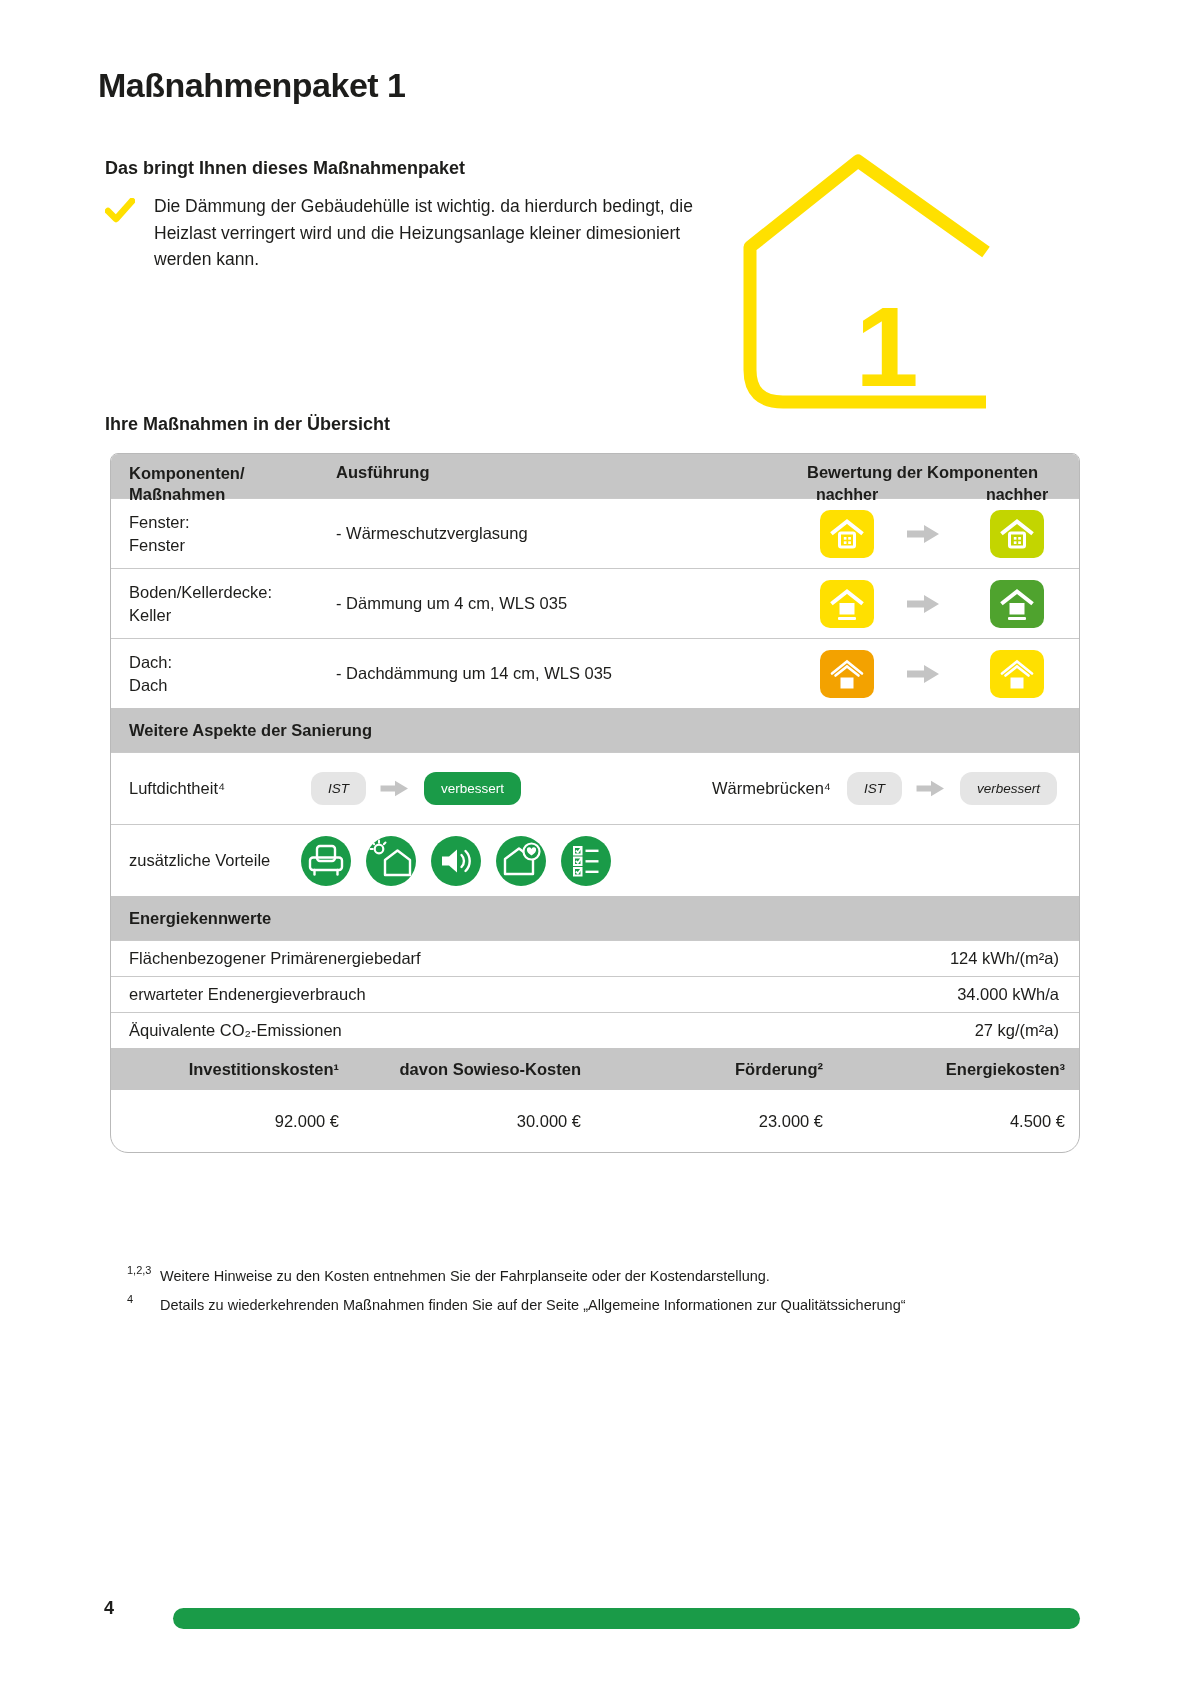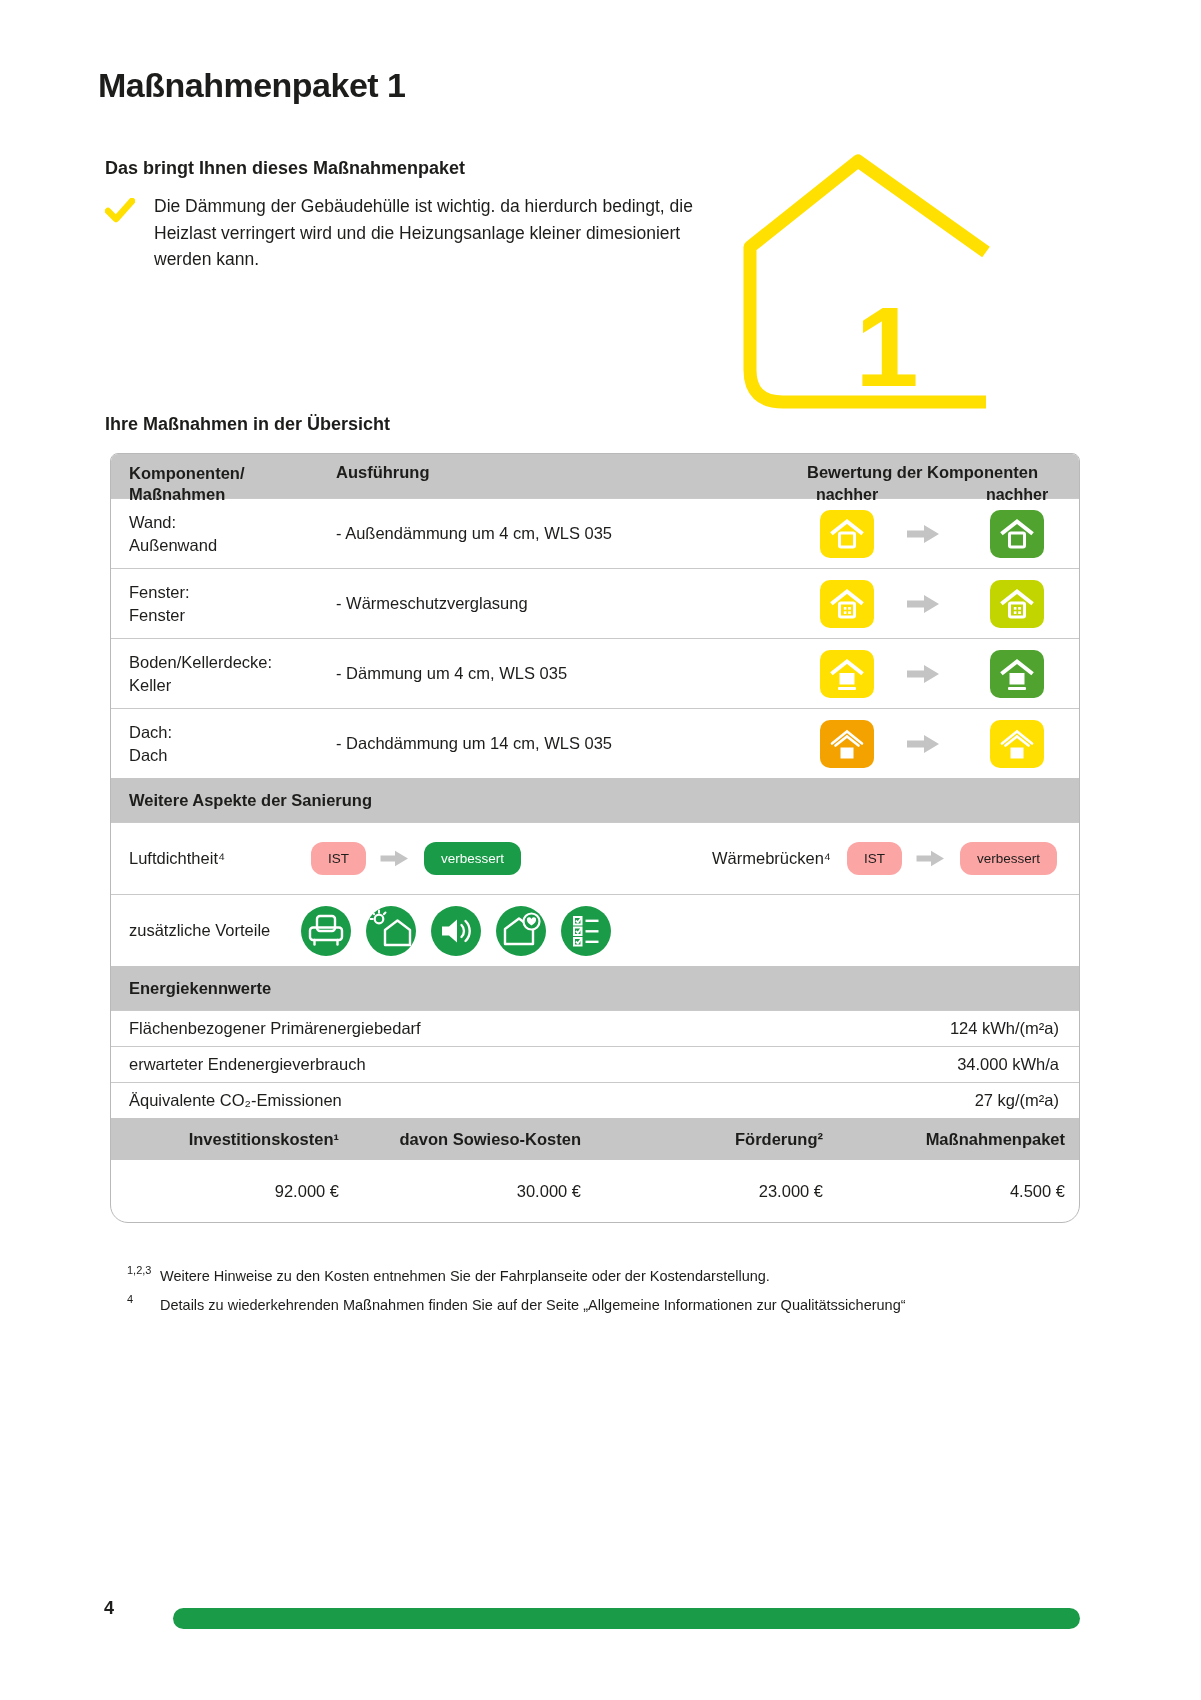--- a/index.html
+++ b/index.html
@@ -44,21 +44,21 @@
   .comp-row .cell { width:80px; display:flex; justify-content:center; align-items:center; }
   .comp-row .mid { width:50px; }
   .rating-icon { width:54px; height:48px; border-radius:10px; display:flex; align-items:center; justify-content:center; }
 
   .aspects-row { height:72px; display:flex; align-items:center; padding:0 22px 0 18px; border-top:1px solid #c9c9c9; }
   .aspect-label { font-size:16.5px; }
   .aspect-label.first { width:182px; }
   .aspect-label.second { margin-right:16px; }
   .spacer { flex:1; }
   .pill { display:inline-block; padding:9px 17px; border-radius:12px; font-size:13.5px; white-space:nowrap; }
-  .pill.gray { background:#fca5a5; color:#1d1d1b; }
+  .pill.gray { background:#e5e5e5; color:#1d1d1b;font-style:italic; }
   .pill.green { background:#1a9b48; color:#ffffff; }
   .pill-arrow { margin:0 14px; }
 
   .vorteile-row { height:72px; display:flex; align-items:center; padding-left:18px; border-top:1px solid #c9c9c9; }
   .vorteile-label { width:172px; font-size:16.5px; }
   .vorteile-icons { display:flex; gap:15px; }
   .benefit-circle { width:50px; height:50px; border-radius:50%; background:#1a9b48; display:flex; align-items:center; justify-content:center; }
 
   .band.aspects { height:44px; }
   .band.energy { height:44px; }
@@ -178,46 +178,20 @@
       <div class="c3">
         <div class="bew-title">Bewertung der Komponenten</div>
         <div class="bew-sub">
           <div class="cell">nachher</div>
           <div class="mid"></div>
           <div class="cell">nachher</div>
         </div>
       </div>
     </div>
 
-    <div class="comp-row">
-      <div class="c1 pre">Wand:
-Außenwand</div>
-      <div class="c2">- Außendämmung um 4 cm, WLS 035</div>
-      <div class="c3">
-        <div class="cell">
-            <span class="rating-icon" style="background-color: rgb(255, 224, 0);">
-              <svg width="36" height="34">
-                <use href="#sym-house-wall"></use>
-              </svg>
-            </span>
-          </div>
-        <div class="mid">
-            <svg width="34" height="22">
-              <use href="#sym-arrow"></use>
-            </svg>
-          </div>
-        <div class="cell">
-            <span class="rating-icon" style="background-color: rgb(79, 163, 46);">
-              <svg width="36" height="34">
-                <use href="#sym-house-wall"></use>
-              </svg>
-            </span>
-          </div>
-      </div>
-    </div>
 
     <div class="comp-row">
       <div class="c1 pre">Fenster:
 Fenster</div>
       <div class="c2">- Wärmeschutzverglasung</div>
       <div class="c3">
         <div class="cell">
             <span class="rating-icon" style="background-color: rgb(255, 224, 0);">
               <svg width="36" height="34">
                 <use href="#sym-house-window"></use>
@@ -354,21 +328,21 @@
     </div>
     <div class="energy-row">
       <div class="lbl">Äquivalente CO₂-Emissionen</div>
       <div class="val">27 kg/(m²a)</div>
     </div>
 
     <div class="cost-head">
       <div class="cell">Investitionskosten¹</div>
       <div class="cell">davon Sowieso-Kosten</div>
       <div class="cell">Förderung²</div>
-      <div class="cell">Maßnahmenpaket</div>
+      <div class="cell">Energiekosten³</div>
     </div>
     <div class="cost-vals">
       <div class="cell">92.000 €</div>
       <div class="cell">30.000 €</div>
       <div class="cell">23.000 €</div>
       <div class="cell">4.500 €</div>
     </div>
   </div>
 
   <div class="footnotes">

